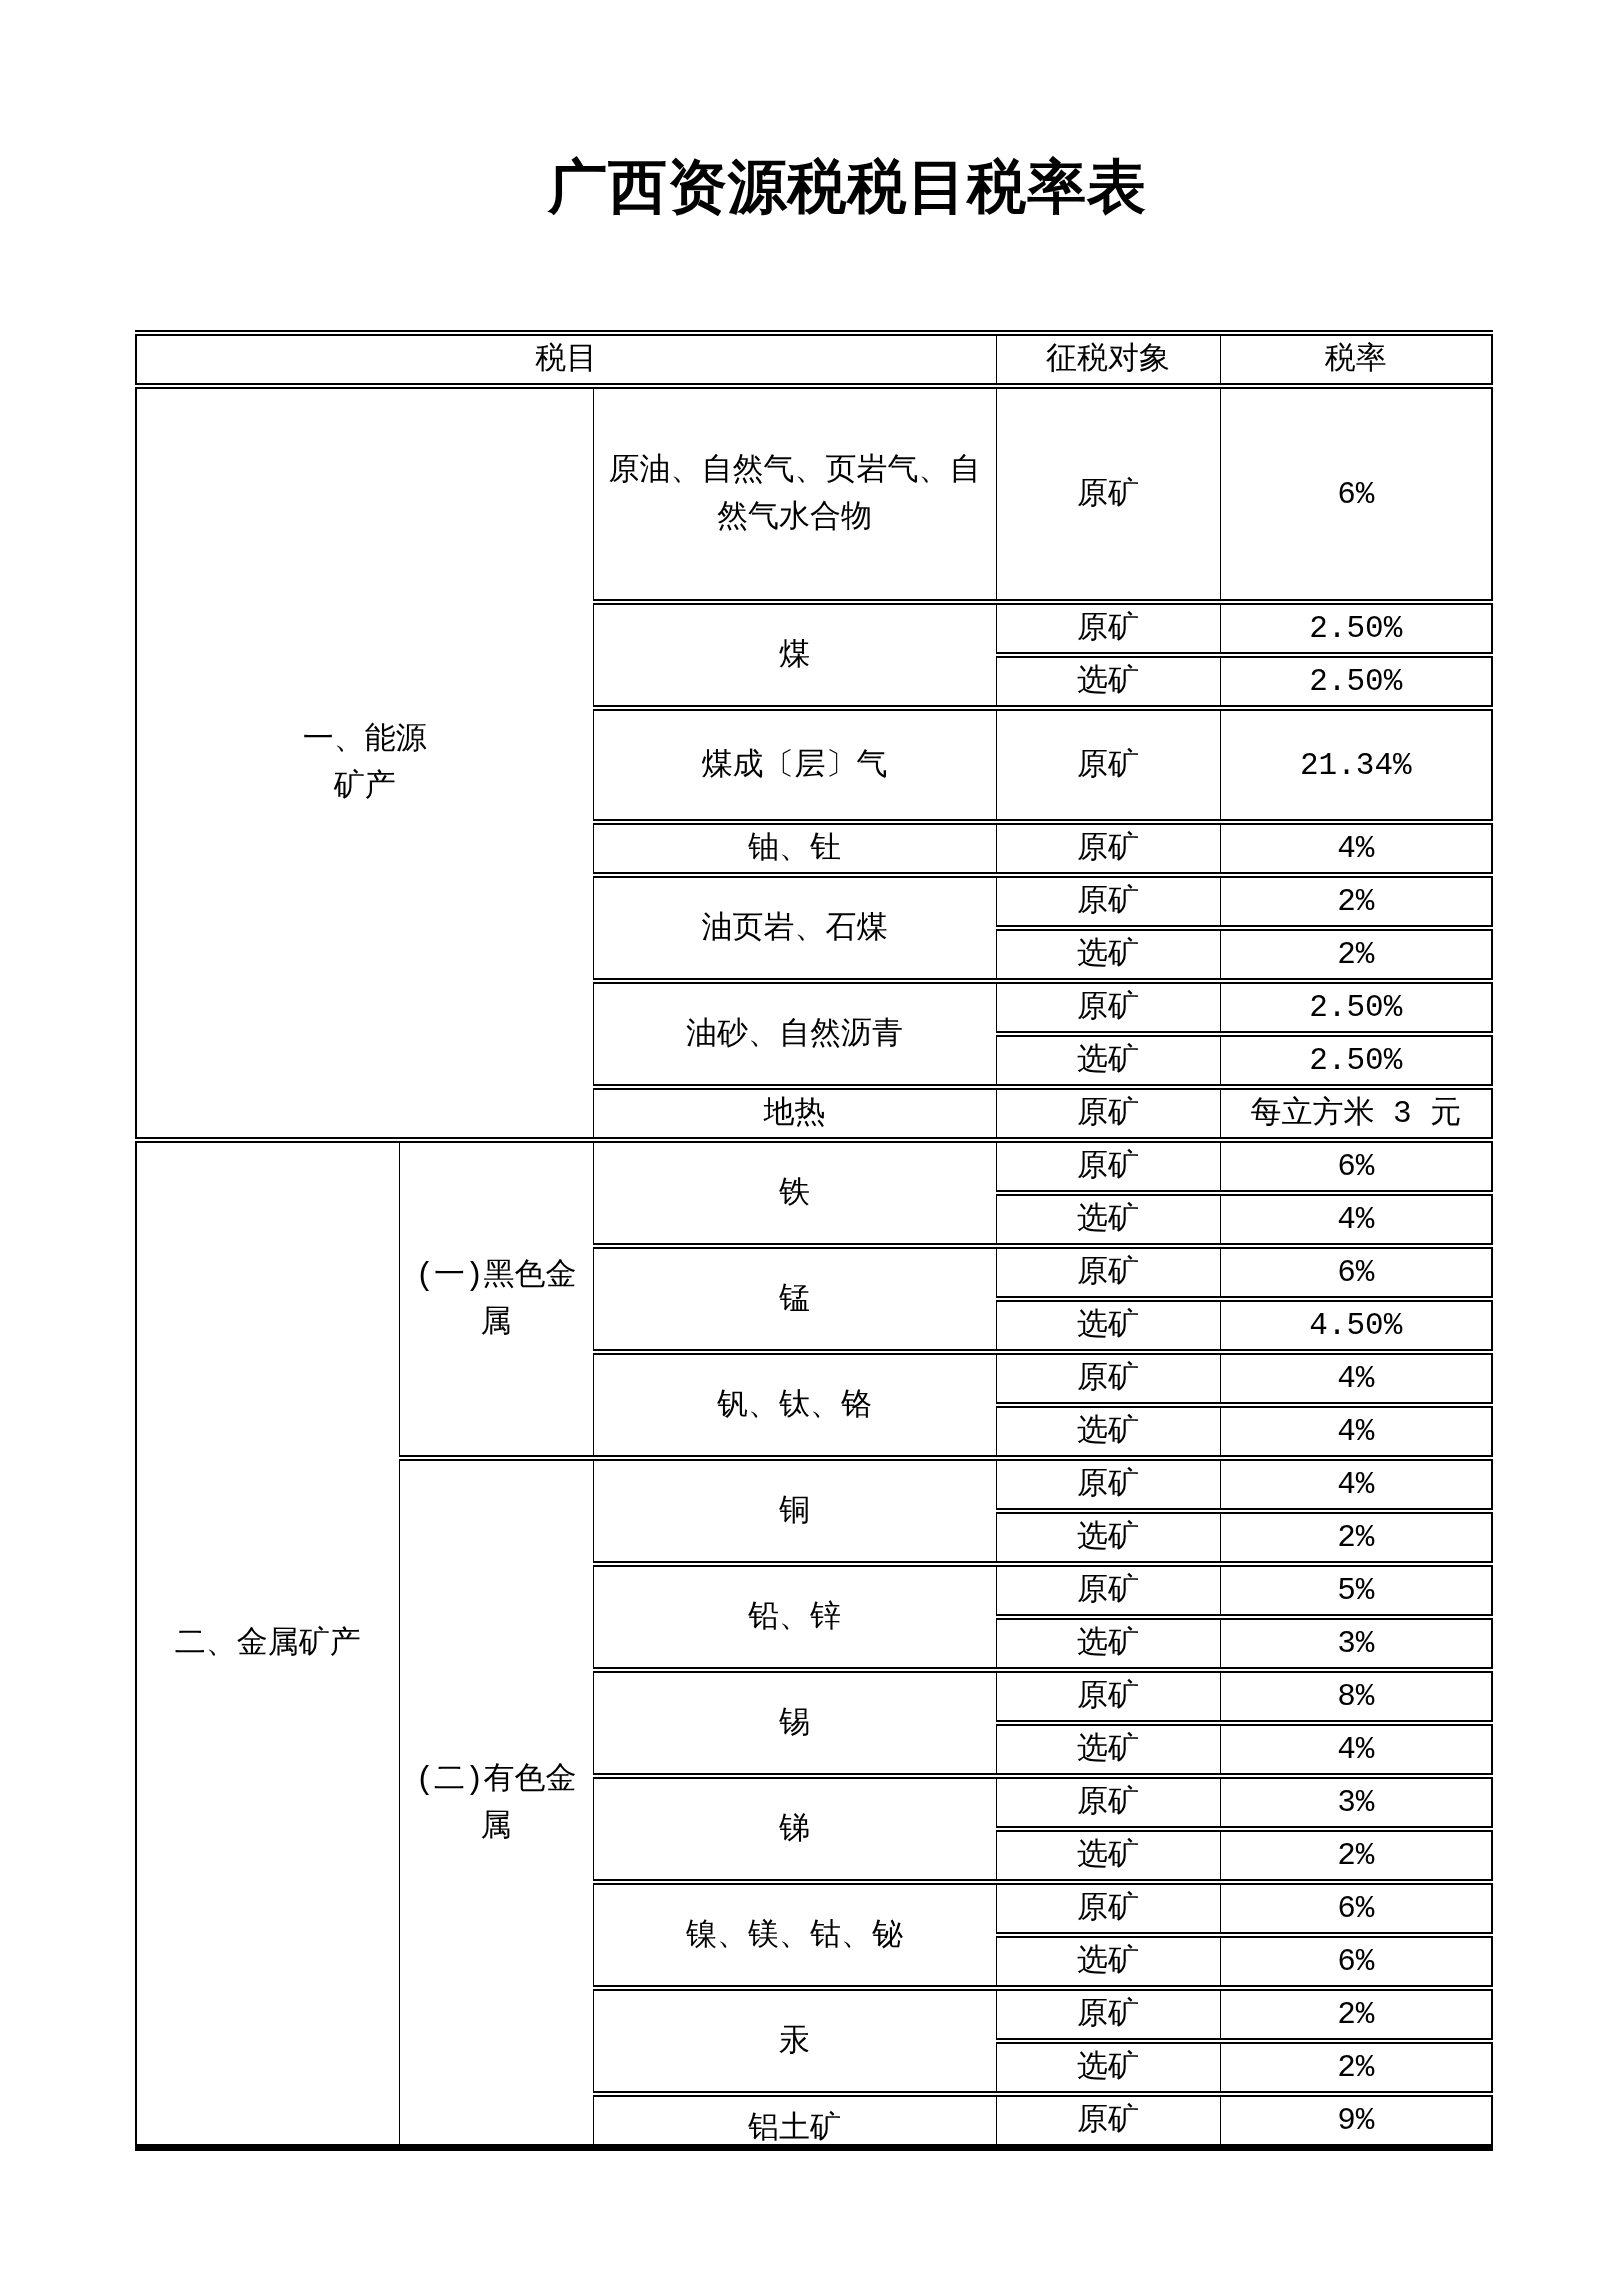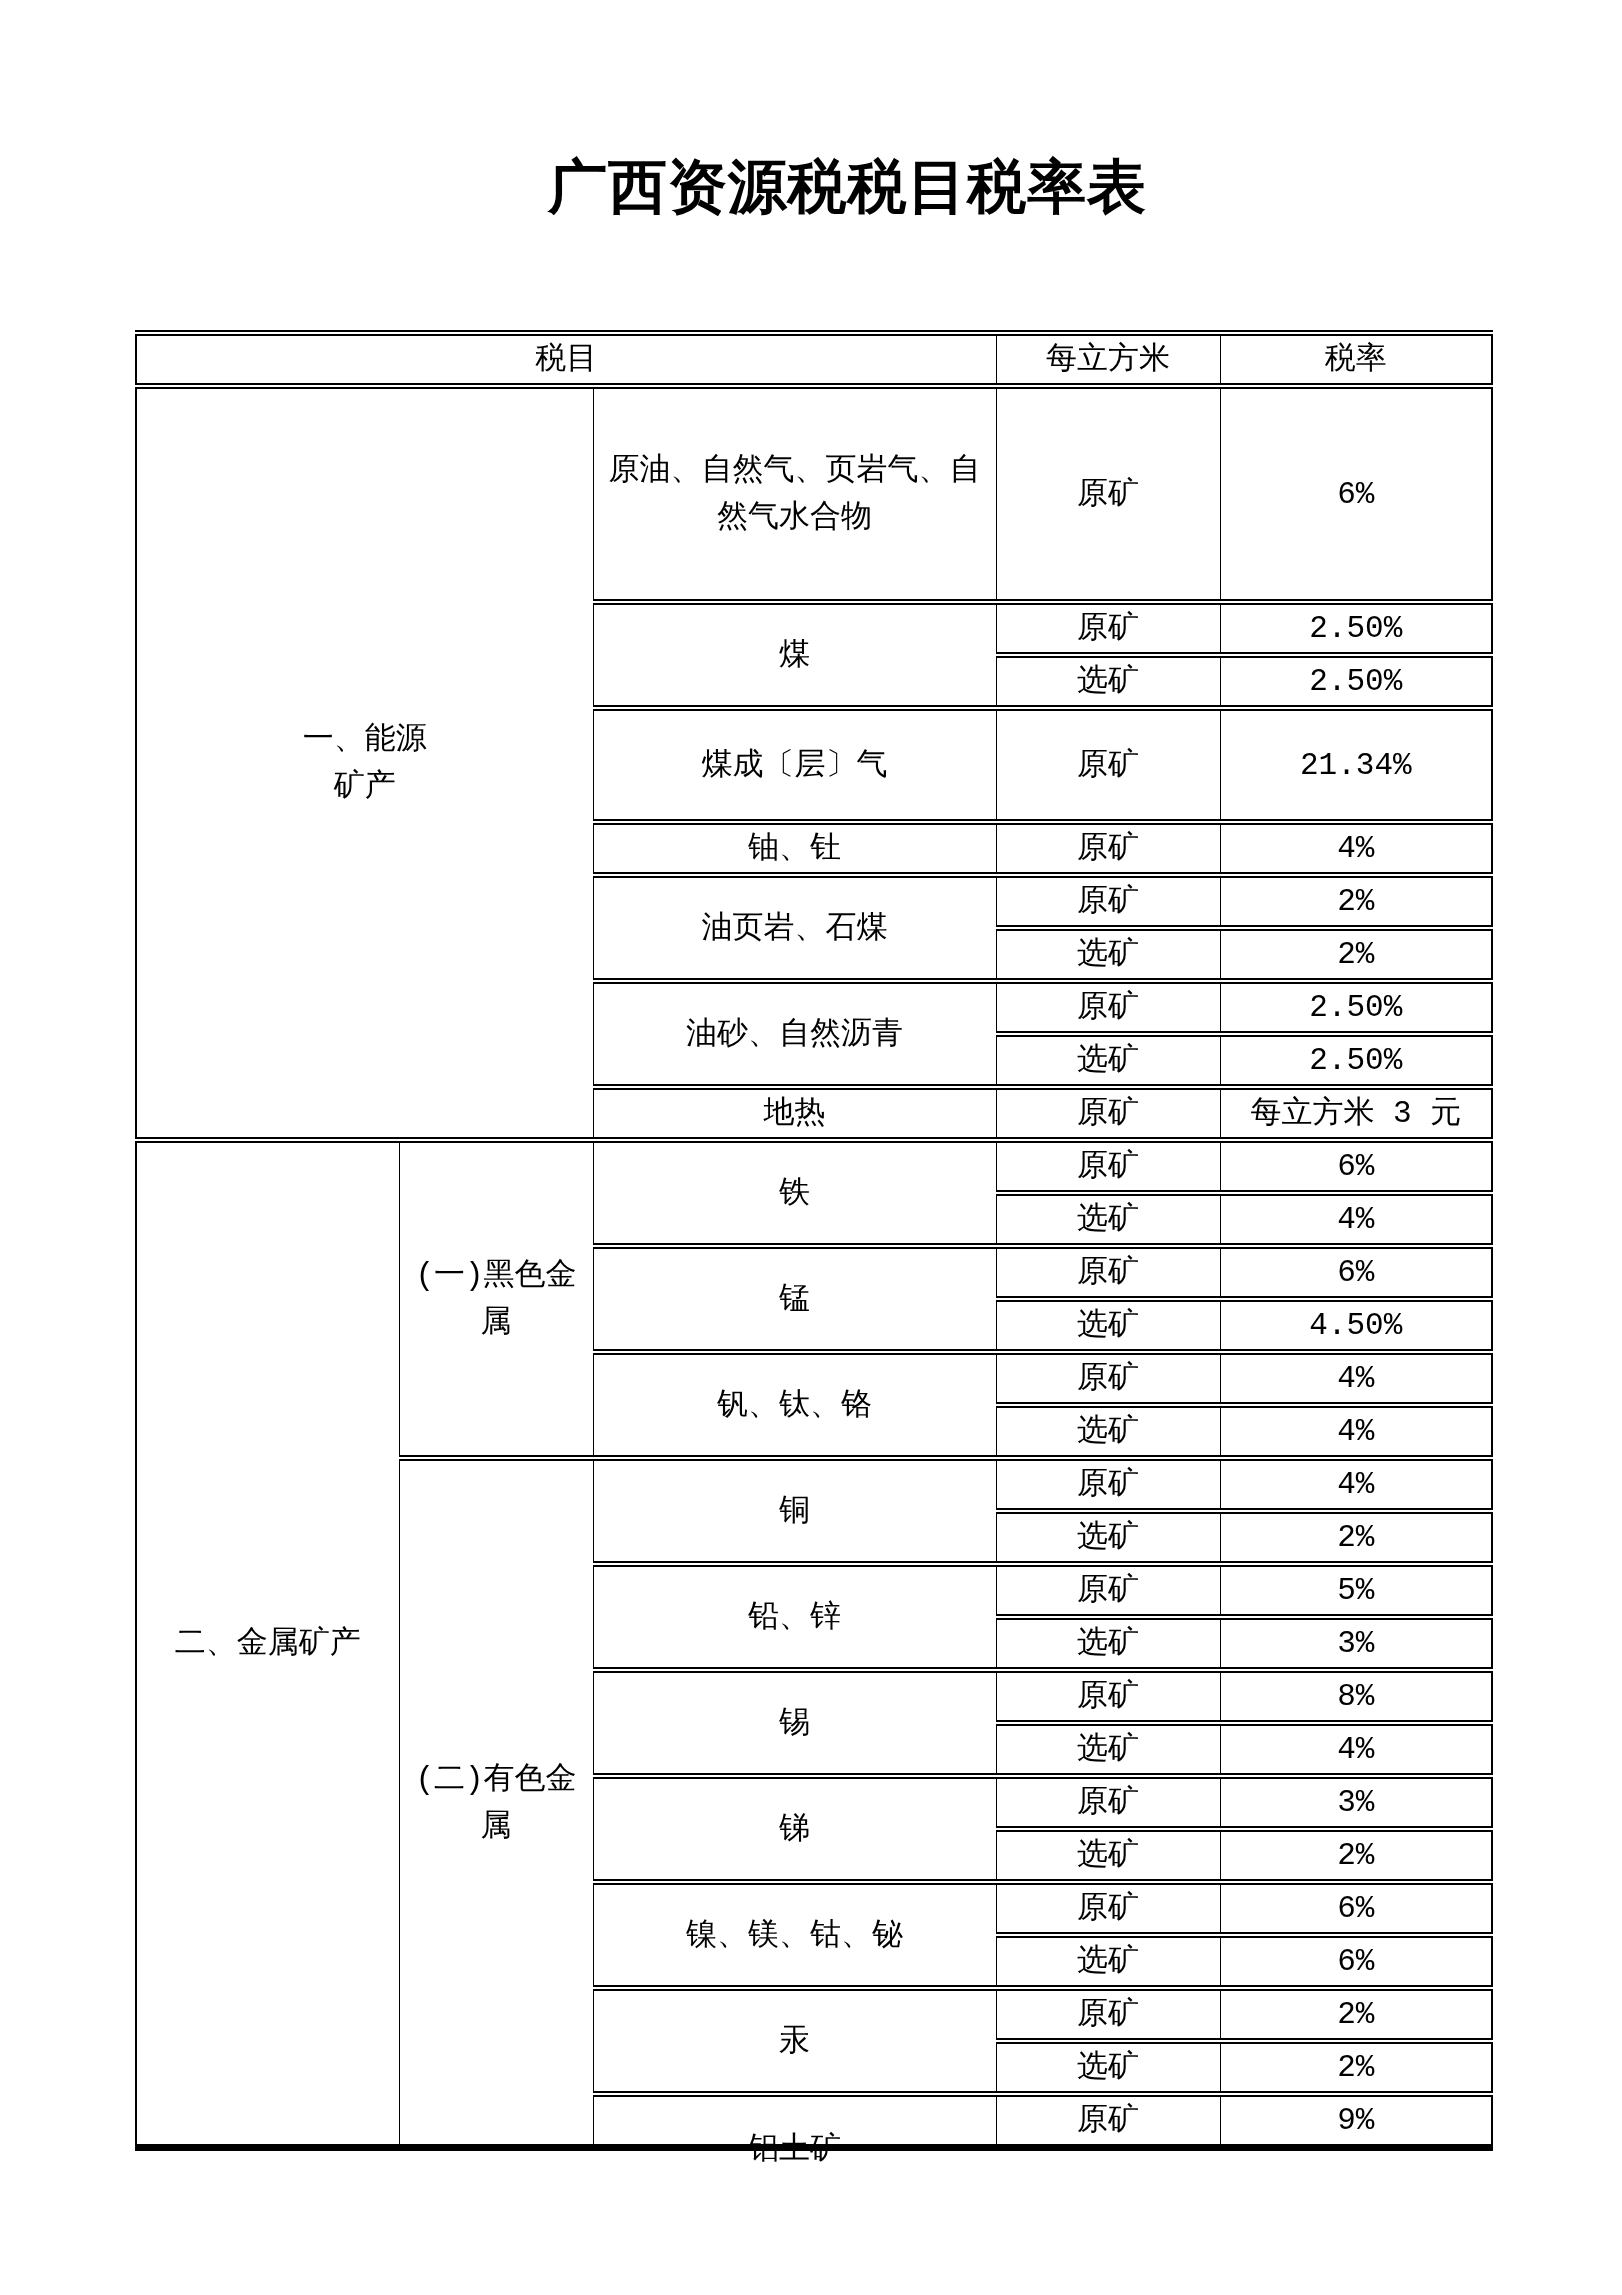--- a/index.html
+++ b/index.html
@@ -17,42 +17,42 @@
      font-size:31px;line-height:47px;color:#000;overflow:visible;}
   td.topb{border-top:2.6px solid #000;}
   td.notop{border-top:none;}
   td.bb{border-bottom:7px solid #000;margin-left:27px;}
   .pre{white-space:pre-line;}
   .cat-energy{line-height:77px;}
   .cat-metal{padding-top:96px;}
   .subcat{line-height:48px;}
   .subcat-nf{padding-top:26px;}
   .rate{font-size:35px;}
-  .shift-down{position:relative;top:29px;display:inline-block;text-align:center;}
+  .shift-down{position:relative;top:8px;display:inline-block;text-align:center;}
 </style>
 </head>
 <body>
 
 <div class="page">
 
   <div class="title">广西资源税税目税率表</div>
 
   <table class="tax">
     <colgroup>
       <col style="width:263px">
         <col style="width:194px">
         <col style="width:403px">
       <col style="width:224px">
         <col style="width:272px">
     </colgroup>
 
     <tbody>
         <tr style="height:51px">
       <td colspan="3" class="topb">税目</td>
-      <td class="notop">每立方米</td>
+      <td class="notop">征税对象</td>
       <td class="notop">税率</td>
     </tr>
 
     <tr style="height:216px">
       <td colspan="2" rowspan="10" class="cat-energy pre">一、能源
 矿产</td>
       <td class="pre">原油、自然气、页岩气、自
 然气水合物</td>
       <td>原矿</td>
       <td class="rate">6%</td>

